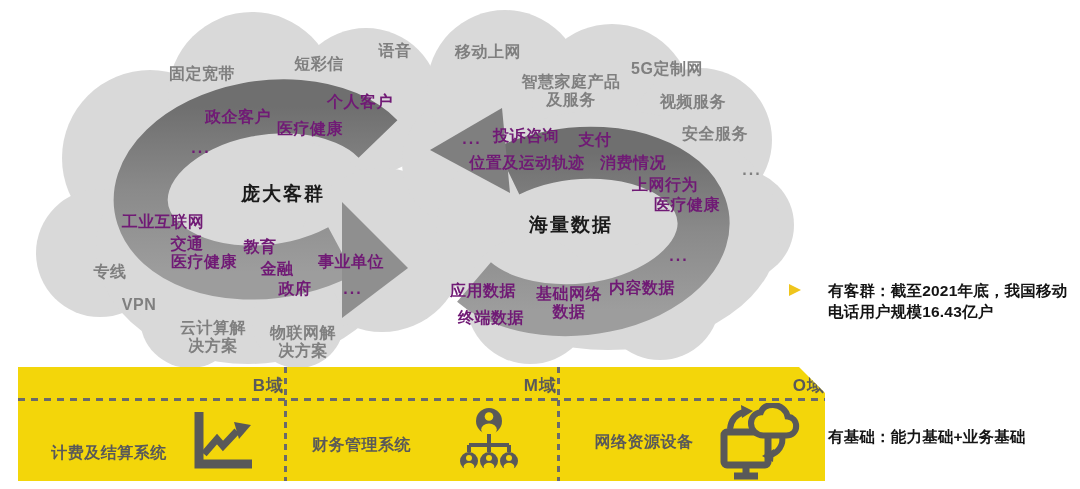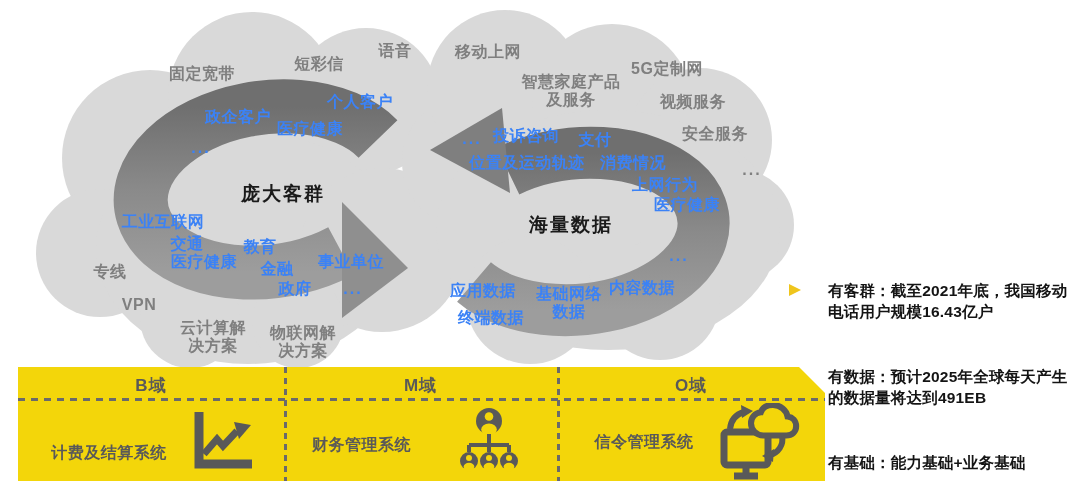--- a/index.html
+++ b/index.html
@@ -4,40 +4,40 @@
 <style>
   * { margin:0; padding:0; box-sizing:border-box; }
   body { background:#ffffff; font-family:"Liberation Sans","DejaVu Sans",sans-serif; }
   .stage { position:relative; width:1080px; height:489px; background:#ffffff; overflow:hidden; }
   .bg-svg { position:absolute; left:0; top:0; }
 
   
   .lbl { position:absolute; transform:translate(-50%,-50%); white-space:pre-line; text-align:center;
          font-weight:bold; line-height:1.15; pointer-events:none; }
   .g   { color:#7f7f7f; font-size:16px; letter-spacing:0.5px; }
-  .y   { color:#3b82f6; font-size:16px; letter-spacing:0.5px; }
+  .y   { color:#701a75; font-size:16px; letter-spacing:0.5px; }
   .t   { color:#1a1a1a; font-size:19px; letter-spacing:2px; }
   .dots{ letter-spacing:2px; }
 
   
   .bullets { position:absolute; left:789px; top:236px; width:290px; }
   .bullet  { display:flex; margin-bottom:4px;margin-top:44px; }
   .tri { width:0; height:0; border-left:12px solid #EFC51C; border-top:6.5px solid transparent;
          border-bottom:6.5px solid transparent; margin:4px 27px 0 0; flex:none; }
   .btxt{ font-weight:bold; font-size:15.5px; line-height:21px; color:#141414;
          letter-spacing:0.2px; white-space:pre-line; }
 
   
   .banner { position:absolute; left:18px; top:367px; width:807px; height:114px; background:#F3D60A;
             clip-path:polygon(0 0, 781px 0, 100% 26px, 100% 100%, 0 100%); }
   .hline  { position:absolute; left:0; top:31px; width:100%; height:2.5px;
             background:repeating-linear-gradient(90deg,#6a6a6a 0 7px,transparent 7px 13px); }
   .vline  { position:absolute; top:0; width:2.5px; height:100%;
             background:repeating-linear-gradient(180deg,#6a6a6a 0 6px,transparent 6px 11px); }
-  .sec-title { position:absolute; top:7px; text-align:center; font-weight:bold; font-size:17px;
+  .sec-title { position:absolute; top:7px; text-align:right; font-weight:bold; font-size:17px;
                color:#595959; letter-spacing:1px; }
   .sec-items { position:absolute; color:#595959; font-weight:bold; font-size:16px;
                letter-spacing:0.5px; white-space:pre-line; }
   .items-b { left:16px;  top:44px; width:150px; text-align:center; line-height:28px; }
   .items-m { left:294px; top:42px; text-align:left;   line-height:23.5px; }
   .items-o { left:568px; top:42px; width:116px; text-align:center; line-height:22px; }
   .items-o .it2 { margin-top:6px; }
   .icon { position:absolute; }
 </style>
 </head>
@@ -135,22 +135,20 @@
   <div class="lbl y dots" style="left:679px;top:256px">...</div>
 
   <div class="bullets">
     <div class="bullet">
       <span class="tri"></span>
       <span class="btxt">有客群：截至2021年底，我国移动
 电话用户规模16.43亿户</span>
     </div>
     <div class="bullet">
       <span class="tri"></span>
-      <span class="btxt">有数据：预计2025年全球每天产生
-的数据量将达到491EB</span>
     </div>
     <div class="bullet">
       <span class="tri"></span>
       <span class="btxt">有基础：能力基础+业务基础</span>
     </div>
   </div>
 
   <div class="banner">
     <div class="hline"></div>
     <div class="vline" style="left:266px"></div>
@@ -163,21 +161,21 @@
     <div class="sec-items items-b">
       <div>计费及结算系统</div>
       
     </div>
     <div class="sec-items items-m">
       <div>财务管理系统</div>
       <div>绩效管理系统</div>
       
     </div>
     <div class="sec-items items-o">
-      <div>信令管理系统</div>
+      <div>网络资源设备</div>
       <div class="it2">网络资源设备
 管理平台...</div>
     </div>
 
     <svg class="icon" style="left:172px;top:43px" width="64" height="64" viewBox="0 0 64 64">
       <path d="M9 2 L9 54 L62 54" fill="none" stroke="#595959" stroke-width="9"></path>
       <path d="M14 44 L27 29 L33 36 L47 21" fill="none" stroke="#595959" stroke-width="7"></path>
       <polygon points="44,12 61,15 49,29" fill="#595959"></polygon>
     </svg>
 

